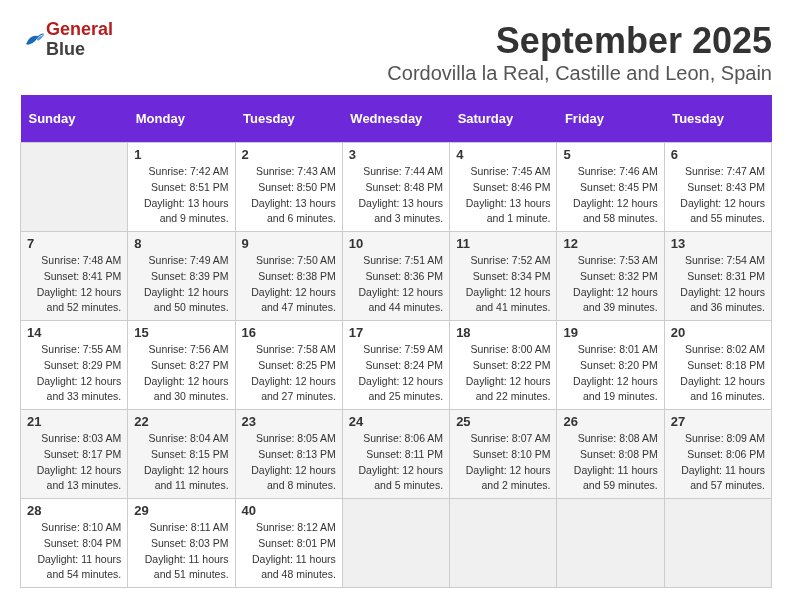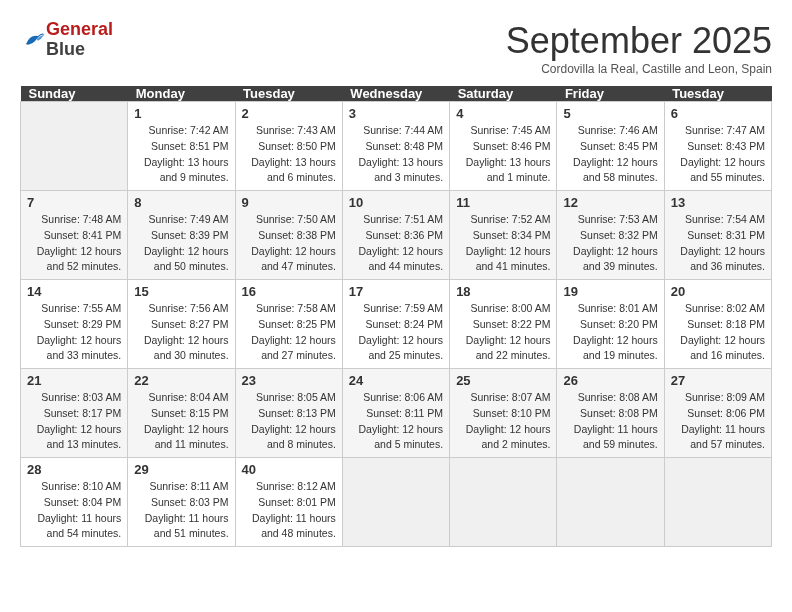--- a/index.html
+++ b/index.html
@@ -31,35 +31,35 @@
       width: 24px;
       height: 24px;
       margin-left: 2px;
     }
     .title-block {
       text-align: right;
     }
     .month-title {
       font-size: 36px;
       color: #333;
-      font-weight: normal;
+      font-weight: bold;
     }
     .location {
-      font-size: 12px;
+      font-size: 20px;
       color: #555;
     }
     table {
       width: 100%;
       border-collapse: collapse;
       font-size: 11px;
     }
     thead th {
-      background: #404040;
+      background: #6d28d9;
       color: #fff;
-      padding: 0 8px;
+      padding: 16px 8px;
       text-align: left;
       font-size: 13px;
       font-weight: bold;
     }
     tbody td {
       border: 1px solid #ccc;
       vertical-align: top;
       padding: 4px 6px;
       height: 80px;
       width: calc(100% / 7);

